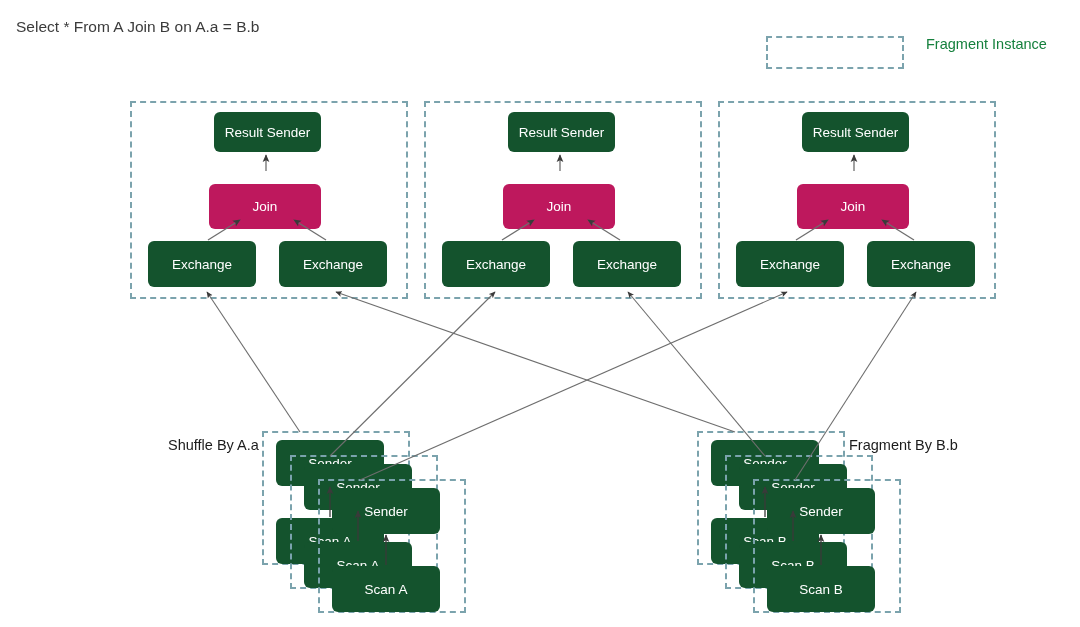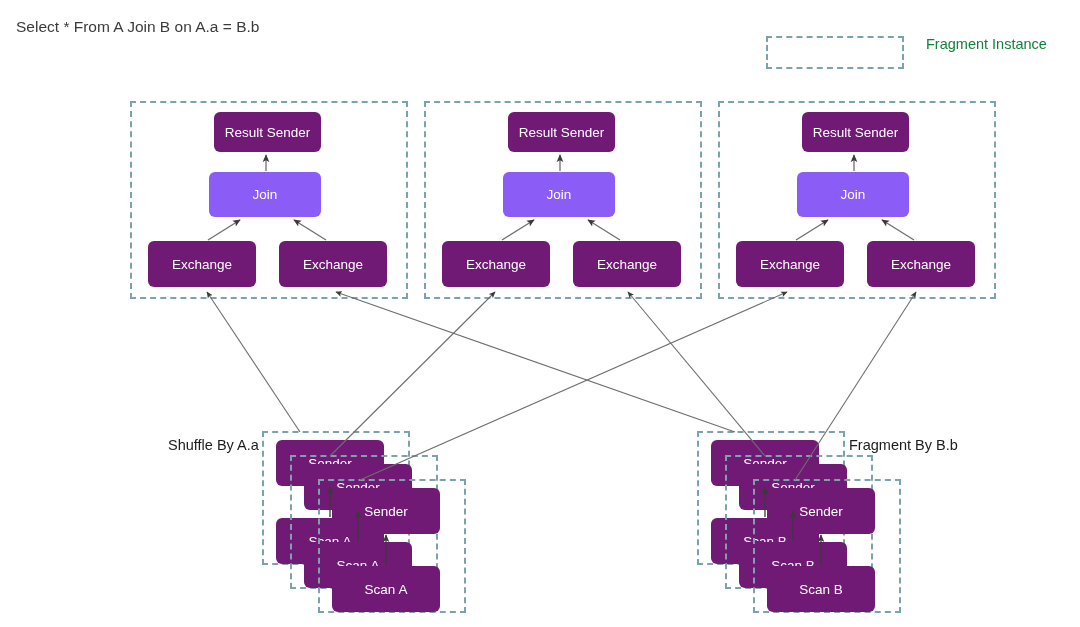--- a/index.html
+++ b/index.html
@@ -57,30 +57,31 @@
   .frag {
     position: absolute;
     border: 2px dashed #7ba3ad;
     box-sizing: border-box;
     background: transparent;
   }
   .node {
     position: absolute;
     box-sizing: border-box;
     border-radius: 6px;
-    background: #701a75;
+    background: #14532d;
     color: #ffffff;
     display: flex;
     align-items: center;
     justify-content: center;
     font-size: 13.5px;
     white-space: nowrap;
   }
   .node.teal {
-    background: #8b5cf6;
+    background: #be185d;
+    margin-top: 12px;
   }
   .shuffle-label {
     position: absolute;
     font-size: 14.5px;
     color: #1c1c1c;
     white-space: nowrap;
     margin-top: 40px;
   }
   .scan-stack {
     position: absolute;

